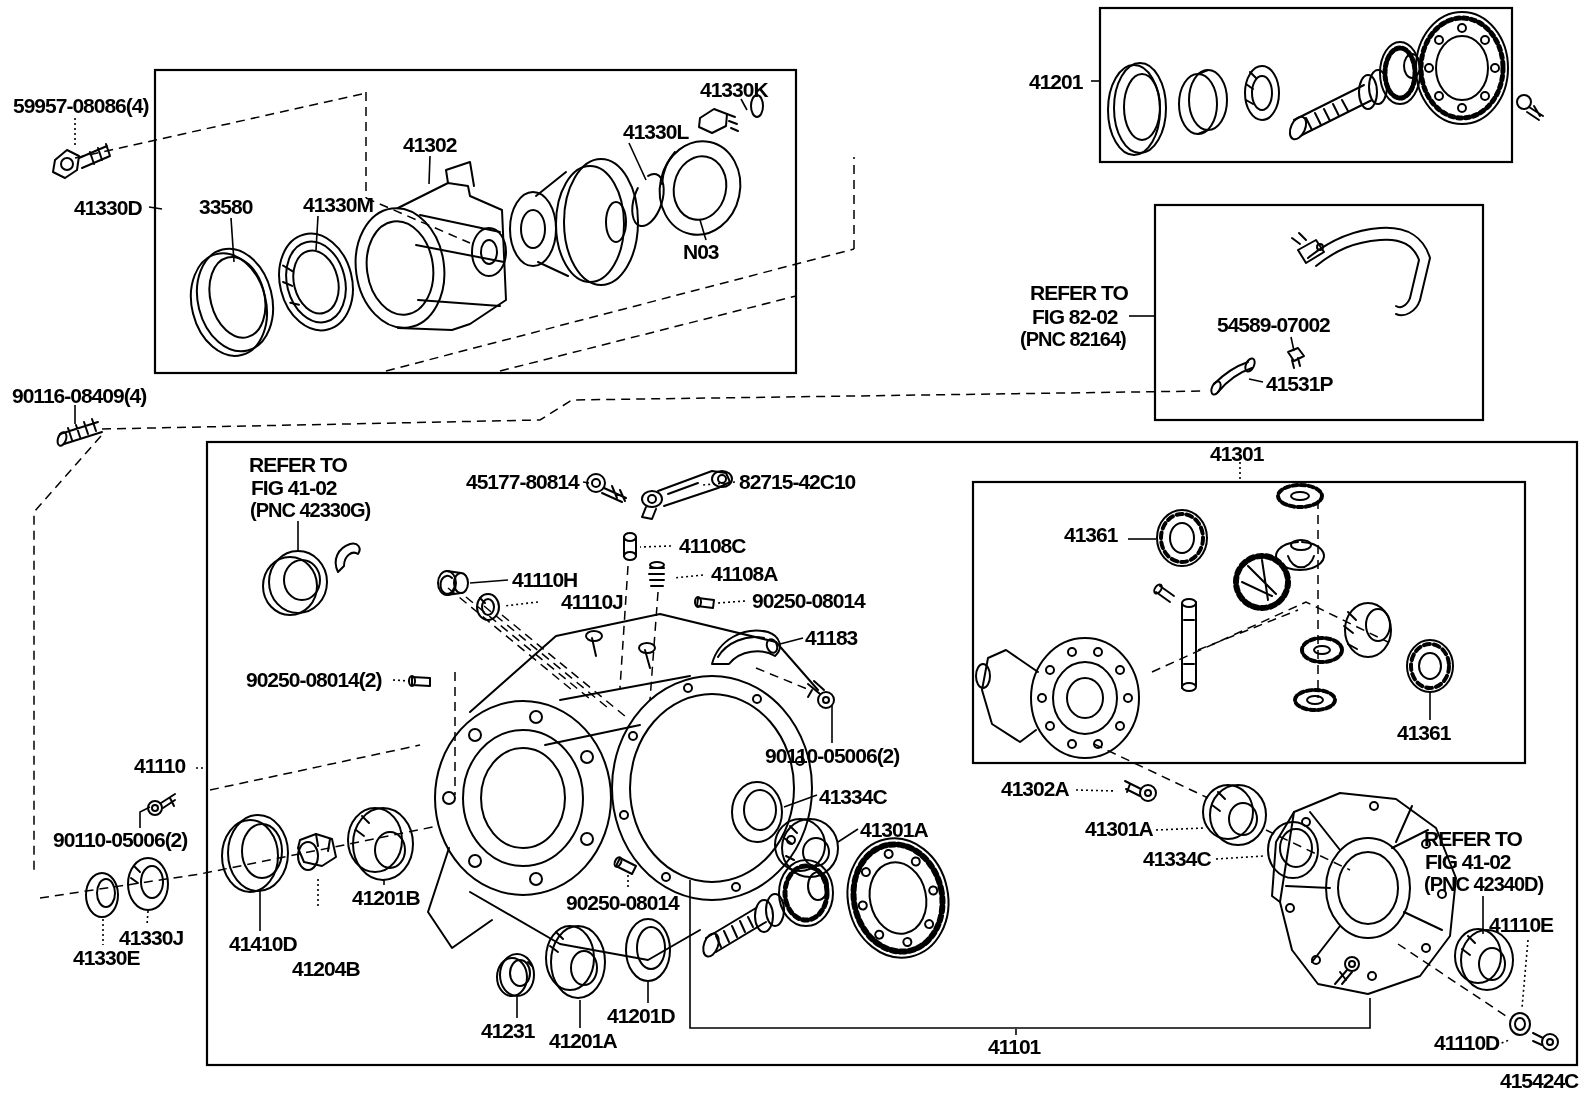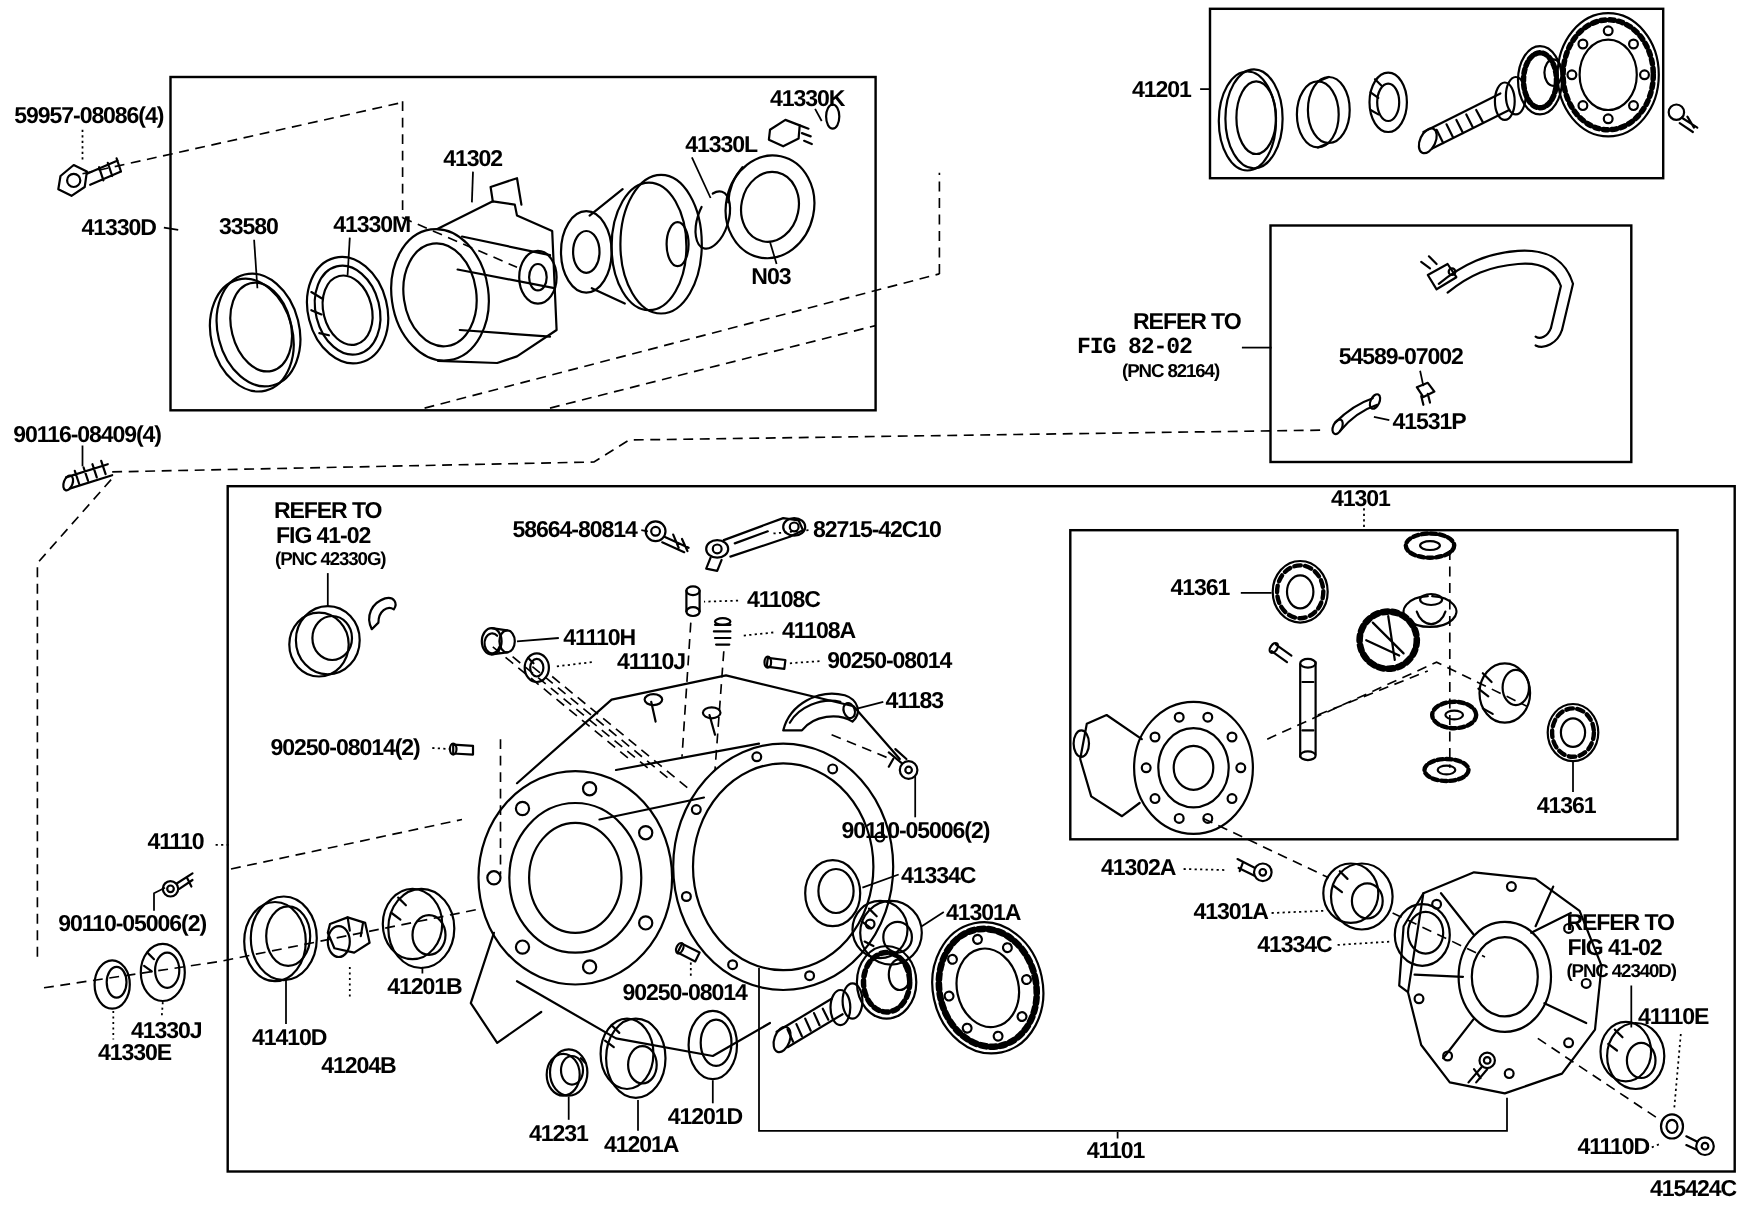--- a/index.html
+++ b/index.html
@@ -2,21 +2,21 @@
 <html><head>
 <meta charset="utf-8">
 <style>
   html,body{margin:0;padding:0;background:#fff;}
   #stage{position:relative;width:1592px;height:1099px;background:#fff;overflow:hidden;
          font-family:"Liberation Sans",sans-serif;}
   #art{position:absolute;left:0;top:0;}
   #labels{position:absolute;left:0;top:0;width:100%;height:100%;}
   .lbl{position:absolute;font-weight:700;font-size:21px;line-height:1;color:#000;
        letter-spacing:-1px;white-space:pre;}
-  .lbl.s19{font-size:17px;text-align:right;}
+  .lbl.s19{font-size:20px;text-align:right;}
   
   .p{stroke:#000;stroke-width:2;fill:none;stroke-linecap:round;stroke-linejoin:round;}
   .bx{stroke:#000;stroke-width:2.2;fill:none;}
   .ld{stroke:#000;stroke-width:1.6;fill:none;}                    
   .lt{stroke:#000;stroke-width:1.6;fill:none;stroke-dasharray:2 3;}
   .dc{stroke:#000;stroke-width:1.5;fill:none;stroke-dasharray:9 6;}  
 </style>
 </head>
 <body>
 
@@ -523,44 +523,44 @@
       <div class="lbl" style="left: 13px; top: 95px;">59957-08086(4)</div>
       <div class="lbl" style="left: 74px; top: 197px;">41330D</div>
       <div class="lbl" style="left: 199px; top: 196px;">33580</div>
       <div class="lbl" style="left: 303px; top: 194px;">41330M</div>
       <div class="lbl" style="left: 403px; top: 134px;">41302</div>
       <div class="lbl" style="left: 599px; top: 121px; margin-left: 24px;">41330L</div>
       <div class="lbl" style="left: 700px; top: 79px;">41330K</div>
       <div class="lbl" style="left: 683px; top: 241px;">N03</div>
       <div class="lbl" style="left: 1029px; top: 71px;">41201</div>
       <div class="lbl" style="left: 1030px; top: 282px;">REFER TO</div>
-      <div class="lbl" style="left: 979px; top: 306px; font-family: Liberation Mono, monospace;">FIG 82-02</div>
+      <div class="lbl" style="left: 1032px; top: 306px;">FIG 82-02</div>
       <div class="lbl s19" style="left: 1020px; top: 329px;">(PNC 82164)</div>
       <div class="lbl" style="left: 1217px; top: 314px;">54589-07002</div>
       <div class="lbl" style="left: 1266px; top: 373px;">41531P</div>
       <div class="lbl" style="left: 12px; top: 385px;">90116-08409(4)</div>
       <div class="lbl" style="left: 249px; top: 454px;">REFER TO</div>
       <div class="lbl" style="left: 251px; top: 477px;">FIG 41-02</div>
       <div class="lbl s19" style="left: 250px; top: 500px;">(PNC 42330G)</div>
-      <div class="lbl" style="left: 466px; top: 471px;">58664-80814</div>
+      <div class="lbl" style="left: 466px; top: 471px;">45177-80814</div>
       <div class="lbl" style="left: 739px; top: 471px;">82715-42C10</div>
       <div class="lbl" style="left: 679px; top: 535px;">41108C</div>
       <div class="lbl" style="left: 512px; top: 569px;">41110H</div>
       <div class="lbl" style="left: 711px; top: 563px;">41108A</div>
       <div class="lbl" style="left: 561px; top: 591px;">41110J</div>
       <div class="lbl" style="left: 752px; top: 590px;">90250-08014</div>
       <div class="lbl" style="left: 805px; top: 627px;">41183</div>
       <div class="lbl" style="left: 246px; top: 669px;">90250-08014(2)</div>
       <div class="lbl" style="left: 134px; top: 755px;">41110</div>
       <div class="lbl" style="left: 53px; top: 829px;">90110-05006(2)</div>
       <div class="lbl" style="left: 765px; top: 745px;">90110-05006(2)</div>
       <div class="lbl" style="left: 819px; top: 786px;">41334C</div>
       <div class="lbl" style="left: 860px; top: 819px;">41301A</div>
       <div class="lbl" style="left: 119px; top: 927px;">41330J</div>
-      <div class="lbl" style="left: 89px; top: 947px;">41330E</div>
+      <div class="lbl" style="left: 73px; top: 947px;">41330E</div>
       <div class="lbl" style="left: 229px; top: 933px;">41410D</div>
       <div class="lbl" style="left: 292px; top: 910px; margin-top: 48px;">41204B</div>
       <div class="lbl" style="left: 352px; top: 887px;">41201B</div>
       <div class="lbl" style="left: 566px; top: 892px;">90250-08014</div>
       <div class="lbl" style="left: 481px; top: 1020px;">41231</div>
       <div class="lbl" style="left: 549px; top: 1030px;">41201A</div>
       <div class="lbl" style="left: 607px; top: 1005px;">41201D</div>
       <div class="lbl" style="left: 1210px; top: 443px;">41301</div>
       <div class="lbl" style="left: 1064px; top: 524px;">41361</div>
       <div class="lbl" style="left: 1397px; top: 722px;">41361</div>

